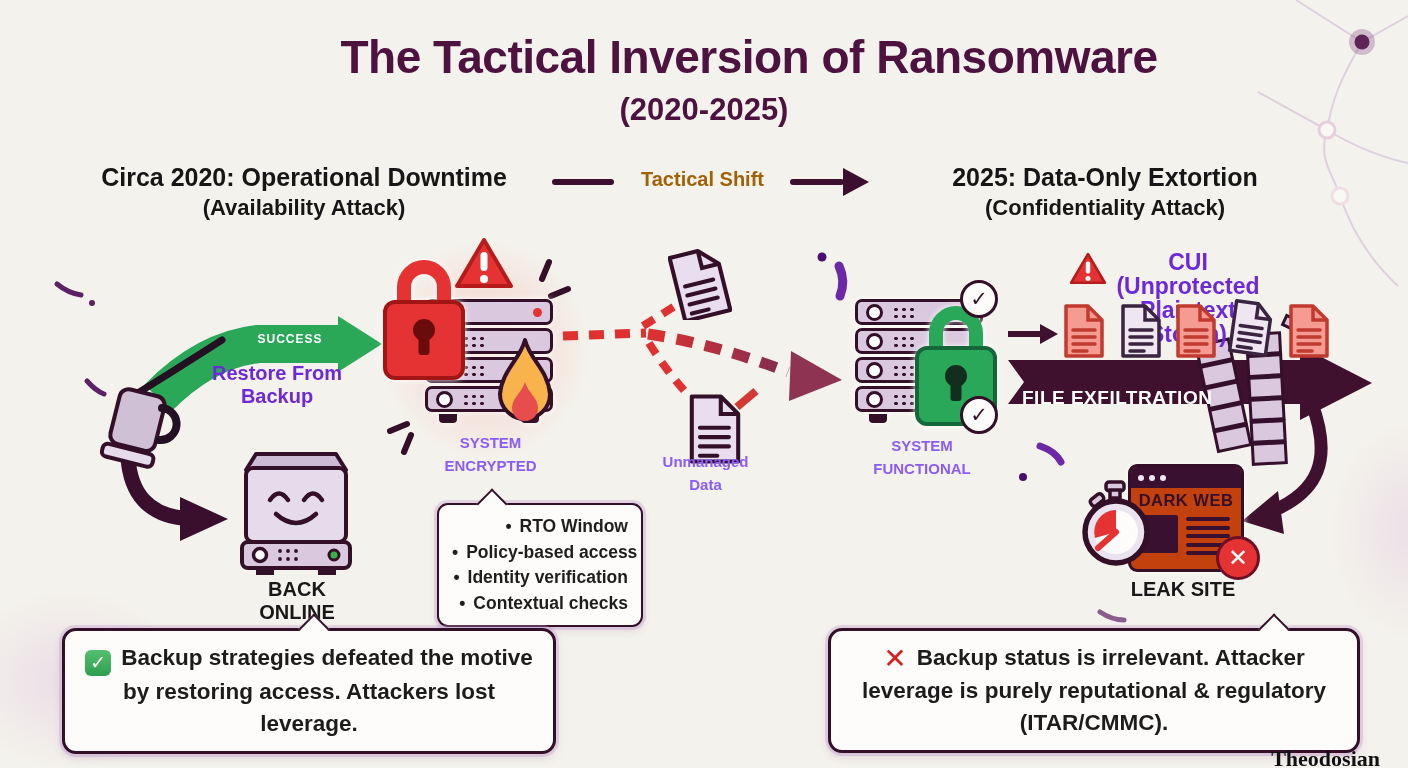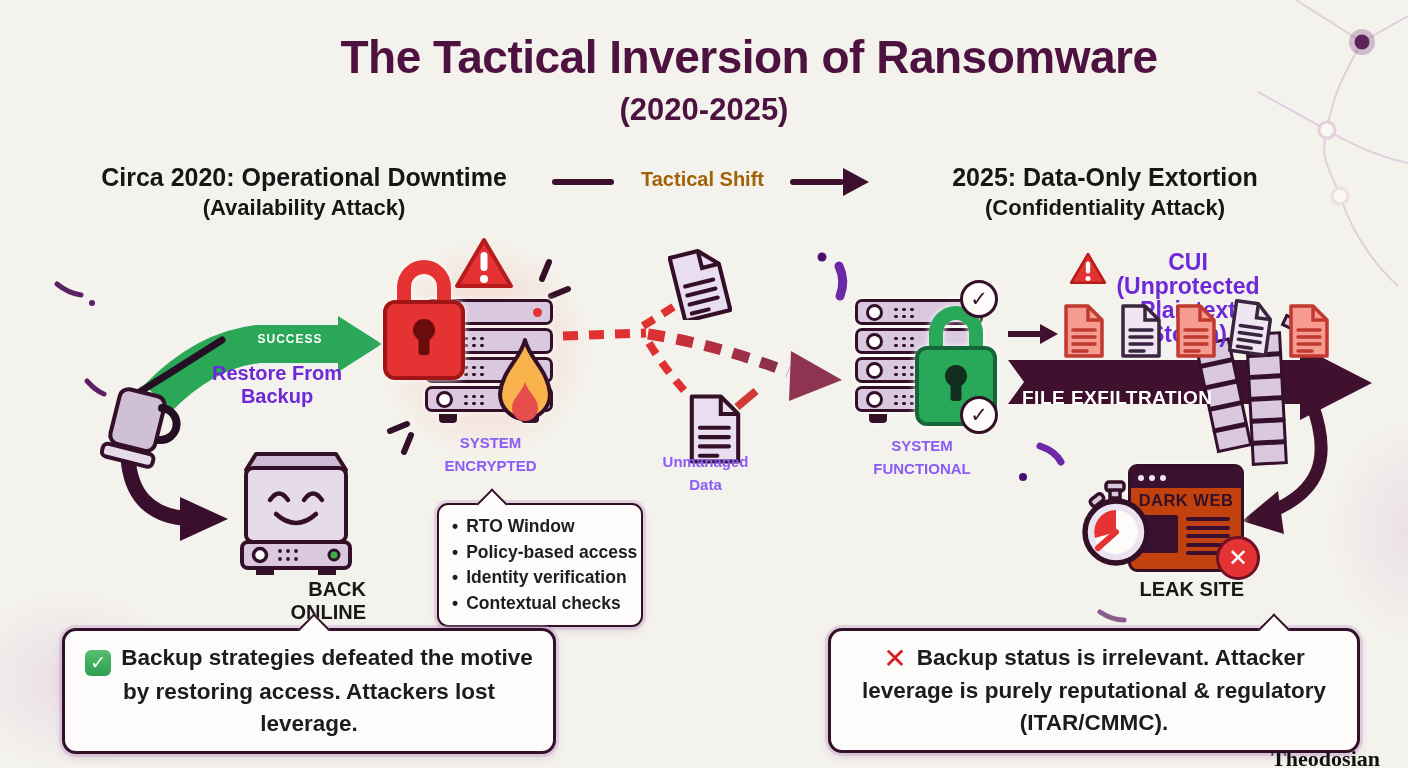--- a/index.html
+++ b/index.html
@@ -24,36 +24,36 @@
   .col-head .ch-sub { font-size:22px; font-weight:700; margin-top:3px; }
   .shift-label { font-size:20px; font-weight:800; color:#a16207; text-align:center; }
   .shift-dash { background:#3c0f2f; border-radius:3px; }
   .shift-arrow-line { background:#3c0f2f; border-radius:3px; }
   .shift-arrow-head {
     width:0; height:0; border-top:14px solid transparent; border-bottom:14px solid transparent;
     border-left:26px solid #3c0f2f;
   }
 
   .icon-label { text-align:center; font-weight:800; color:#8b5cf6; font-size:15px; line-height:23px; }
-  .big-label  { text-align:right; font-weight:800; color:#181818; font-size:20px; }
+  .big-label  { text-align:center; font-weight:800; color:#181818; font-size:20px; }
 
   .success-label { color:#fff; font-size:12px; font-weight:700; letter-spacing:1px; text-align:center; }
   .restore-label { font-size:20px; font-weight:800; color:#6d28d9; text-align:center; }
 
   .cui-text { text-align:center; color:#6d28d9; font-size:23px; font-weight:800; line-height:24px; }
   .banner-text { color:#fff; font-size:19px; font-weight:800; letter-spacing:.5px; }
 
   .signature { font-size:22px; font-weight:800; color:#111; text-align:right; }
 
   
   .callout {
     position:absolute; background:#fdfcfa; border:2.5px solid #341028; border-radius:11px;
     padding:9px 13px; box-shadow:0 0 0 3px rgba(190,150,205,.32), 0 4px 9px rgba(120,60,130,.15);
   }
-  .callout ul { margin:0; padding:0; list-style:none; }
+  .callout ul { margin:0; padding:0; list-style:none;text-align:right; }
   .callout li { font-size:17.5px; font-weight:600; color:#1e1e1e; line-height:25.5px; white-space:nowrap; }
   .callout li::before { content:"•"; margin-right:8px; }
   .pointer {
     position:absolute; top:-12px; width:20px; height:20px; background:#fdfcfa;
     border-left:2.5px solid #341028; border-top:2.5px solid #341028; transform:rotate(45deg);
   }
   .note {
     position:absolute; background:#fdfcfa; border:3px solid #341028; border-radius:14px;
     padding:11px 16px; font-size:22.5px; font-weight:700; color:#1c1c1c; text-align:center; line-height:32px;
     box-shadow:0 0 0 3px rgba(190,150,205,.32), 0 4px 10px rgba(120,60,130,.18);

